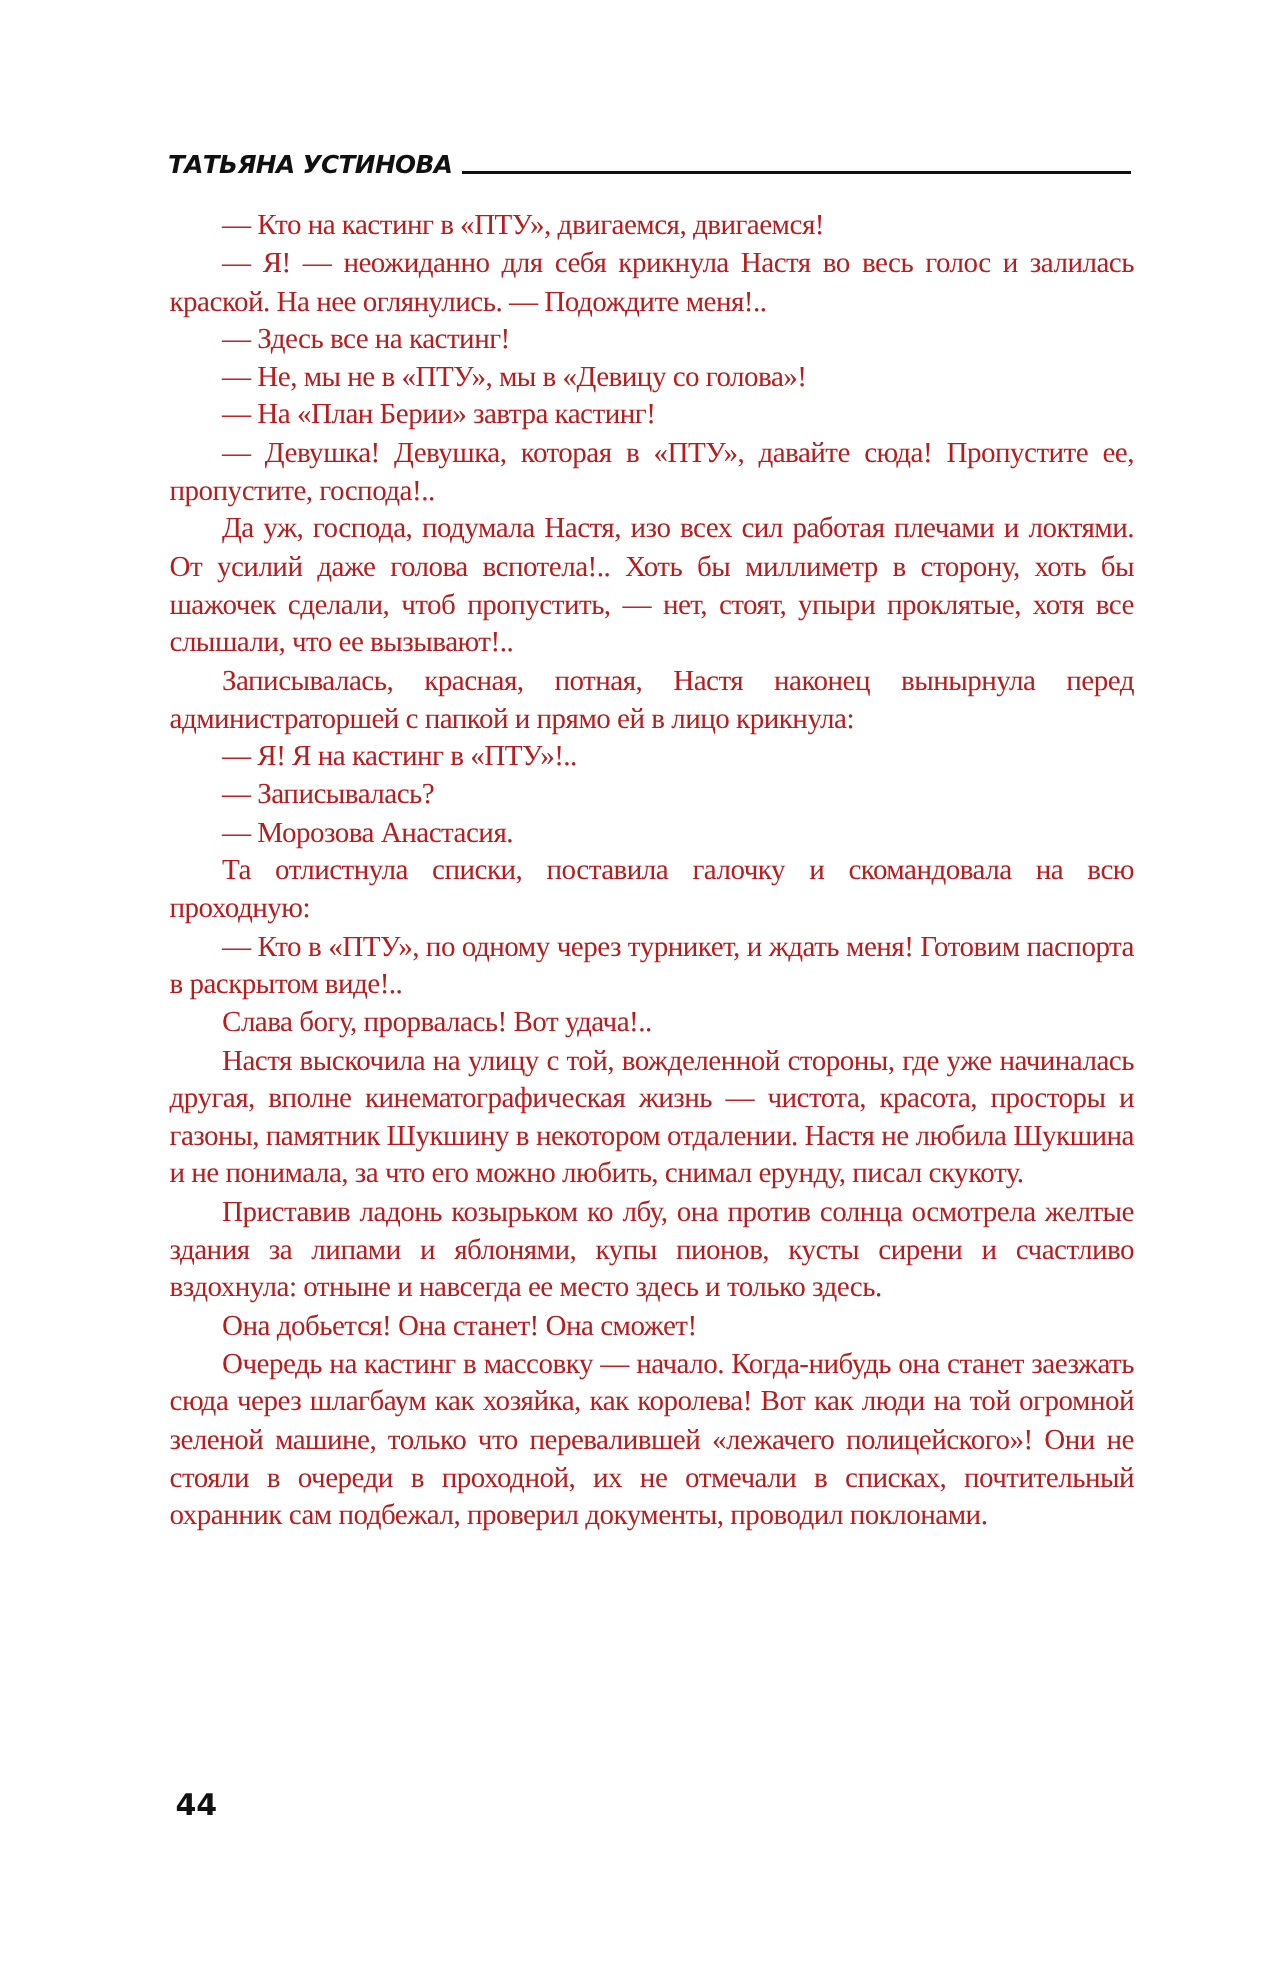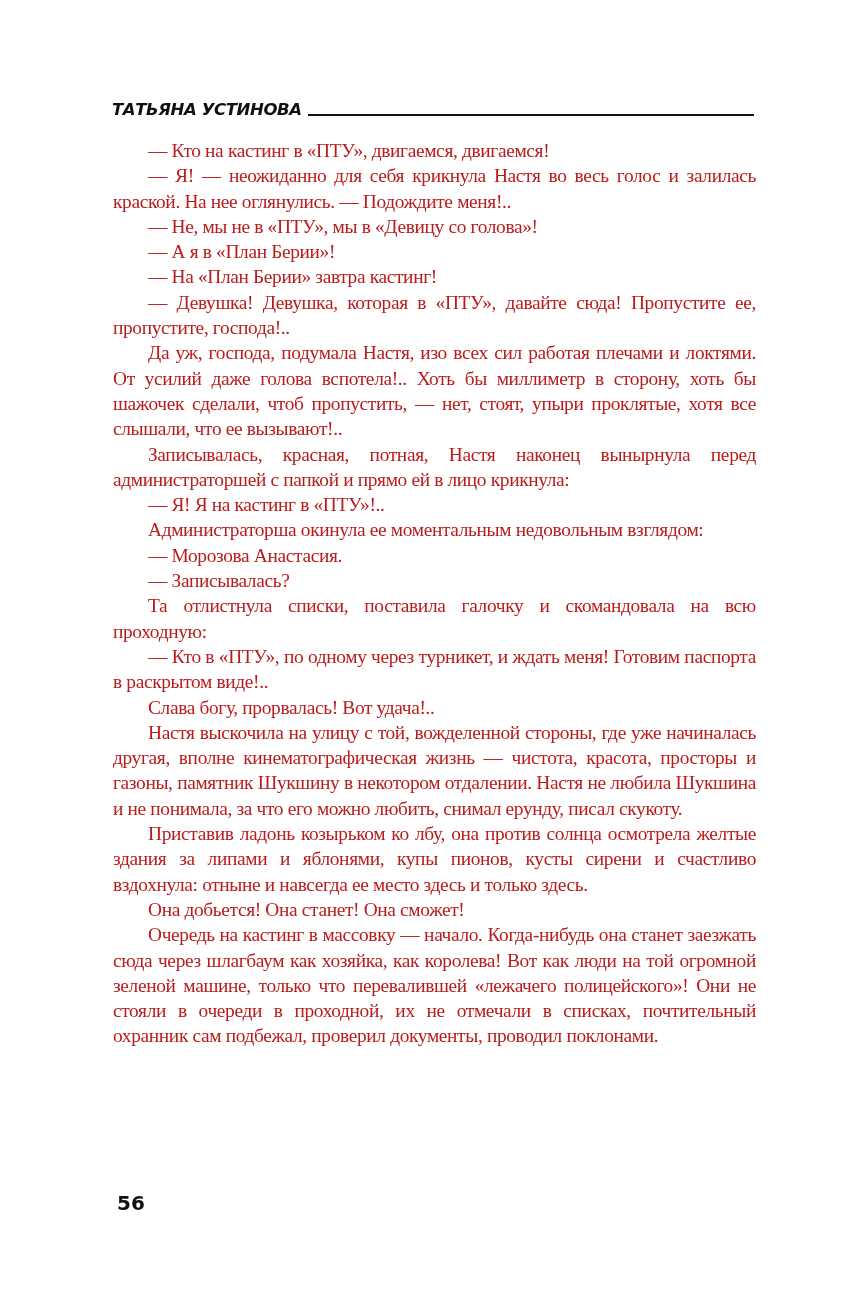--- a/index.html
+++ b/index.html
@@ -72,32 +72,31 @@
 <body>
 
 <div class="page-header">
   <span class="running-head">ТАТЬЯНА УСТИНОВА</span>
   <span class="header-rule"></span>
 </div>
 
 <div class="body-text">
   <p>— Кто на кастинг в «ПТУ», двигаемся, двигаемся!</p>
   <p>— Я! — неожиданно для себя крикнула Настя во весь голос и за­лилась краской. На нее оглянулись. — Подождите меня!..</p>
+  <p>— Здесь все на кастинг!</p>
   <p>— Не, мы не в «ПТУ», мы в «Девицу со голова»!</p>
-  <p>— А я в «План Берии»!</p>
   <p>— На «План Берии» завтра кастинг!</p>
   <p>— Девушка! Девушка, которая в «ПТУ», давайте сюда! Пропустите ее, пропустите, господа!..</p>
   <p>Да уж, господа, подумала Настя, изо всех сил работая плечами и лок­тями. От усилий даже голова вспотела!.. Хоть бы миллиметр в сторону, хоть бы шажочек сделали, чтоб пропустить, — нет, стоят, упыри про­клятые, хотя все слышали, что ее вызывают!..</p>
   <p>Записывалась, красная, потная, Настя наконец вынырнула перед администраторшей с папкой и прямо ей в лицо крикнула:</p>
   <p>— Я! Я на кастинг в «ПТУ»!..</p>
-  <p>Администраторша окинула ее моментальным недовольным взгля­дом:</p>
+  <p>— Записывалась?</p>
   <p>— Морозова Анастасия.</p>
-  <p>— Записывалась?</p>
   <p>Та отлистнула списки, поставила галочку и скомандовала на всю проходную:</p>
   <p>— Кто в «ПТУ», по одному через турникет, и ждать меня! Готовим паспорта в раскрытом виде!..</p>
   <p>Слава богу, прорвалась! Вот удача!..</p>
   <p>Настя выскочила на улицу с той, вожделенной стороны, где уже начиналась другая, вполне кинематографическая жизнь — чистота, красота, просторы и газоны, памятник Шукшину в некотором отда­лении. Настя не любила Шукшина и не понимала, за что его можно любить, снимал ерунду, писал скукоту.</p>
   <p>Приставив ладонь козырьком ко лбу, она против солнца осмотрела желтые здания за липами и яблонями, купы пионов, кусты сирени и счастливо вздохнула: отныне и навсегда ее место здесь и только здесь.</p>
   <p>Она добьется! Она станет! Она сможет!</p>
   <p>Очередь на кастинг в массовку — начало. Когда-нибудь она станет заезжать сюда через шлагбаум как хозяйка, как королева! Вот как люди на той огромной зеленой машине, только что перевалившей «лежачего полицейского»! Они не стояли в очереди в проходной, их не отмечали в списках, почтительный охранник сам подбежал, проверил документы, проводил поклонами.</p>
 </div>
 
-<div class="page-number">56</div>
+<div class="page-number">44</div>
 
 </body></html>

